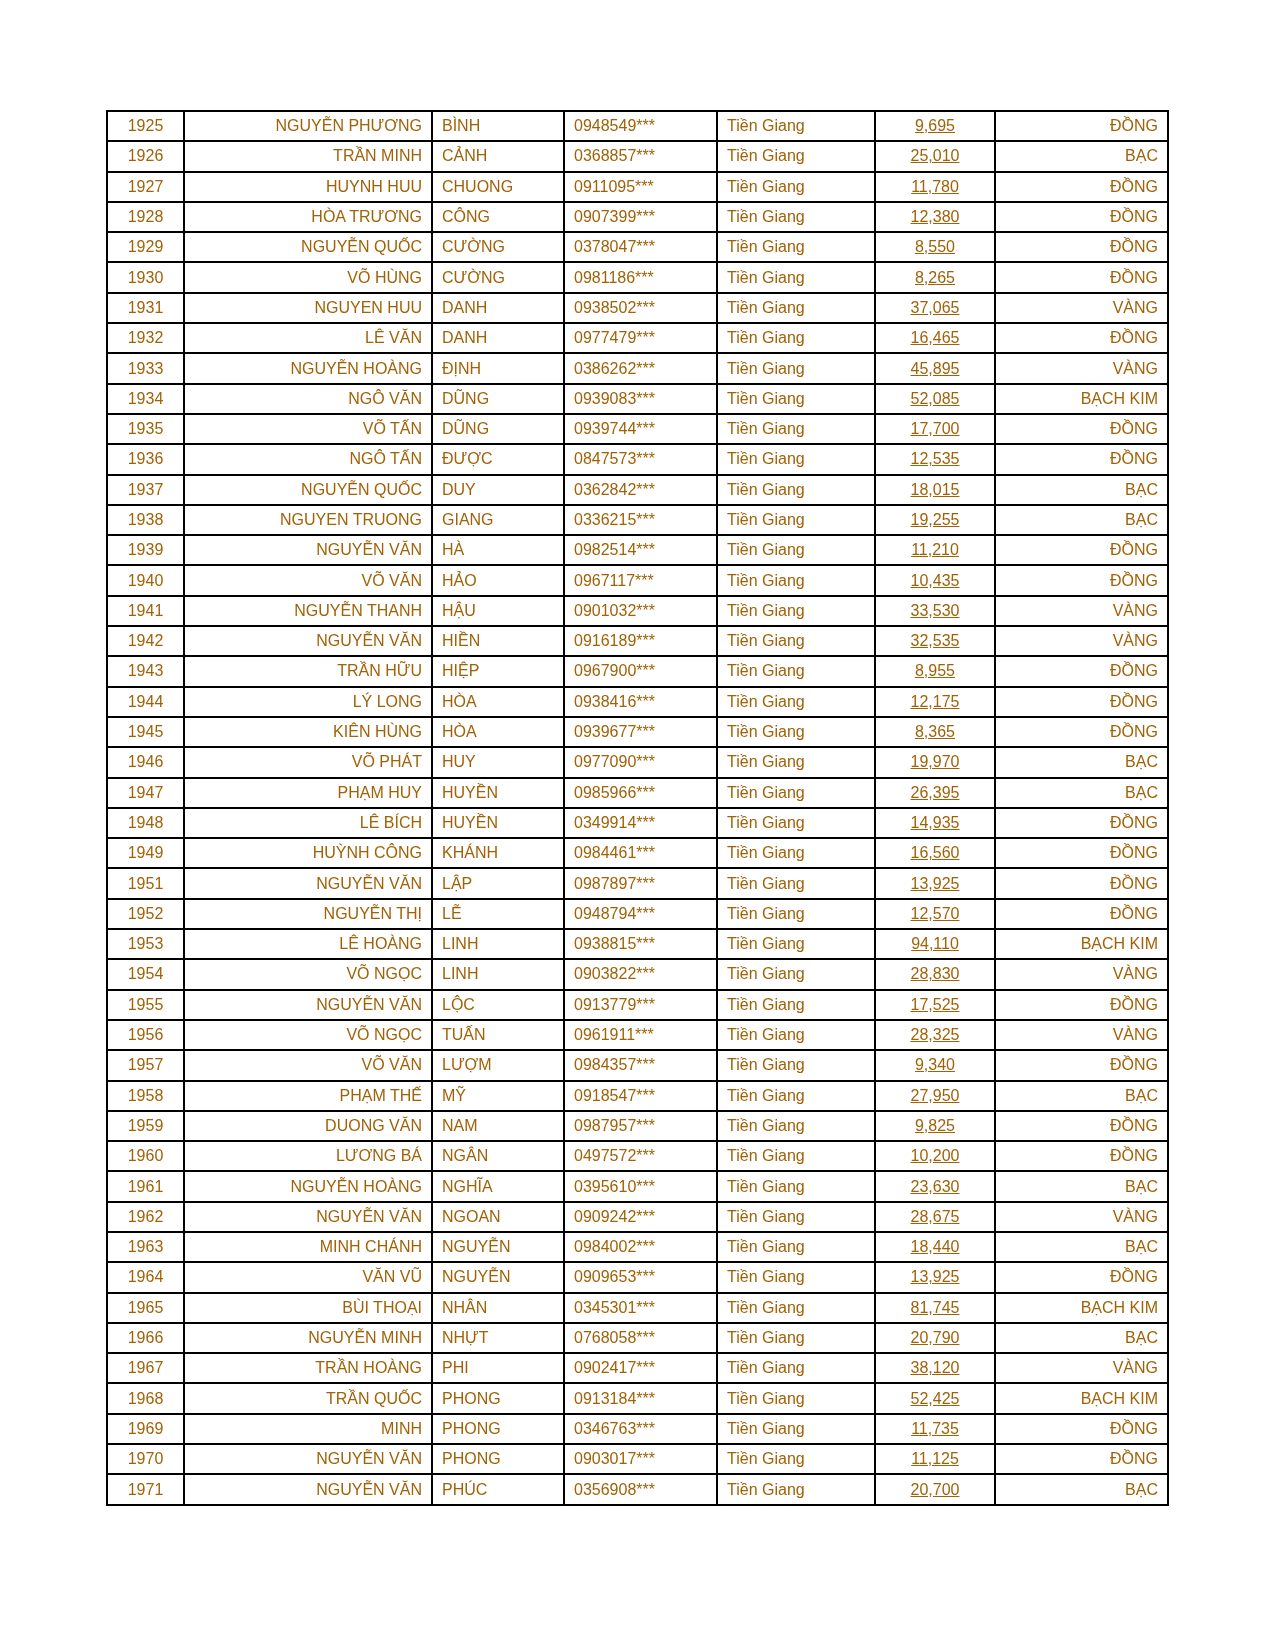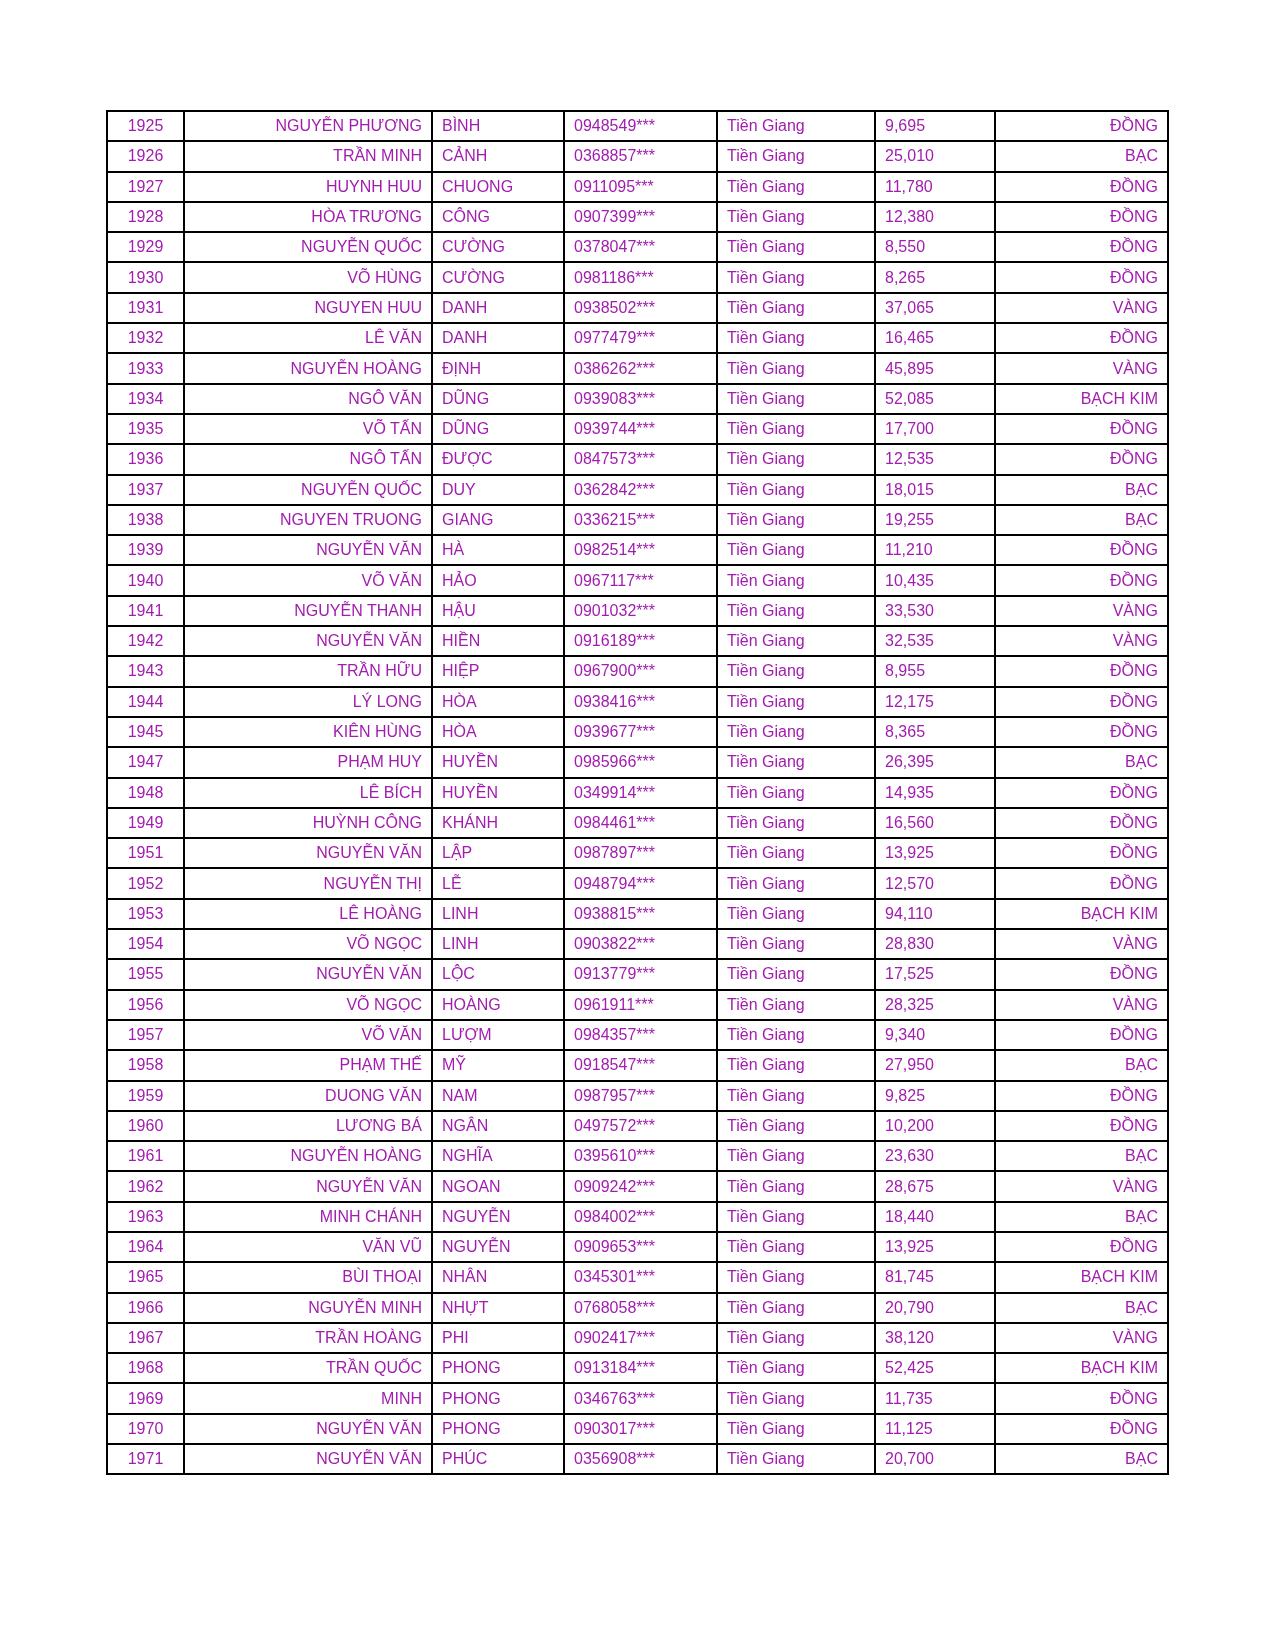--- a/index.html
+++ b/index.html
@@ -6,21 +6,21 @@
     margin: 0;
     padding: 0;
     background: #ffffff;
   }
   .page {
     position: relative;
     width: 1275px;
     height: 1650px;
     background: #ffffff;
     font-family: "Liberation Sans", "DejaVu Sans", sans-serif;
-    color: #a21caf;
+    color: #a16207;
   }
   table.member-table {
     position: absolute;
     left: 106px;
     top: 110px;
     width: 1061px;
     border-collapse: collapse;
     table-layout: fixed;
   }
   table.member-table td {
@@ -31,21 +31,21 @@
     line-height: 1;
     white-space: nowrap;
     overflow: hidden;
     vertical-align: middle;
   }
   td.c-id     { text-align: center; padding: 0 4px; }
   td.c-first  { text-align: right; }
   td.c-last   { text-align: left; }
   td.c-phone  { text-align: left; margin-left: 6px; }
   td.c-prov   { text-align: left; }
-  td.c-points { text-align: left; }
+  td.c-points { text-align: center; text-decoration: underline; }
   td.c-tier   { text-align: right; }
 </style>
 </head>
 <body>
 
 <div class="page">
   <table class="member-table">
     <colgroup>
       <col style="width:77px">
       <col style="width:248px">
@@ -259,20 +259,29 @@
   <tr>
     <td class="c-id">1945</td>
     <td class="c-first">KIÊN HÙNG</td>
     <td class="c-last">HÒA</td>
     <td class="c-phone">0939677***</td>
     <td class="c-prov">Tiền Giang</td>
     <td class="c-points">8,365</td>
     <td class="c-tier">ĐỒNG</td>
   </tr>
 
+  <tr>
+    <td class="c-id">1946</td>
+    <td class="c-first">VÕ PHÁT</td>
+    <td class="c-last">HUY</td>
+    <td class="c-phone">0977090***</td>
+    <td class="c-prov">Tiền Giang</td>
+    <td class="c-points">19,970</td>
+    <td class="c-tier">BẠC</td>
+  </tr>
 
   <tr>
     <td class="c-id">1947</td>
     <td class="c-first">PHẠM HUY</td>
     <td class="c-last">HUYỀN</td>
     <td class="c-phone">0985966***</td>
     <td class="c-prov">Tiền Giang</td>
     <td class="c-points">26,395</td>
     <td class="c-tier">BẠC</td>
   </tr>
@@ -344,21 +353,21 @@
     <td class="c-last">LỘC</td>
     <td class="c-phone">0913779***</td>
     <td class="c-prov">Tiền Giang</td>
     <td class="c-points">17,525</td>
     <td class="c-tier">ĐỒNG</td>
   </tr>
 
   <tr>
     <td class="c-id">1956</td>
     <td class="c-first">VÕ NGỌC</td>
-    <td class="c-last">HOÀNG</td>
+    <td class="c-last">TUẤN</td>
     <td class="c-phone">0961911***</td>
     <td class="c-prov">Tiền Giang</td>
     <td class="c-points">28,325</td>
     <td class="c-tier">VÀNG</td>
   </tr>
 
   <tr>
     <td class="c-id">1957</td>
     <td class="c-first">VÕ VĂN</td>
     <td class="c-last">LƯỢM</td>

